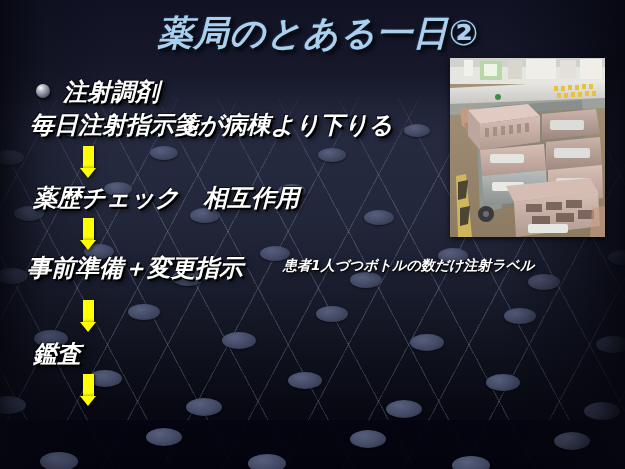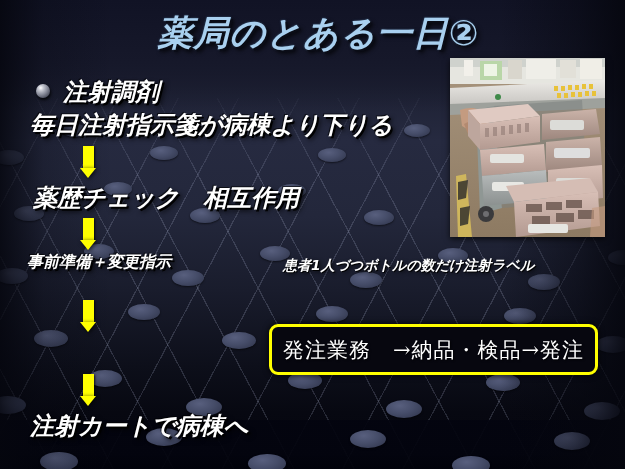--- a/index.html
+++ b/index.html
@@ -101,21 +101,21 @@
       -1px -1px 0 rgba(0,0,0,.6);
   }
   .t-bullet-line{left:63px;top:76px;font-size:24px;}
   .bullet{
     position:absolute;left:36px;top:84px;width:14px;height:14px;border-radius:50%;
     background:radial-gradient(circle at 34% 28%, #ffffff 0%, #c9cbd4 18%, #8a8d9b 48%, #4a4d5c 78%, #232634 100%);
     box-shadow:1px 2px 3px rgba(0,0,0,.8);
   }
   .t-line2{left:30px;top:109px;font-size:24px;}
   .t-line3{left:33px;top:182px;font-size:24px;font-style:italic;}
-  .t-line4{left:27px;top:252px;font-size:16px;}
+  .t-line4{left:27px;top:252px;font-size:24px;}
   .t-line5{left:33px;top:338px;font-size:24px;}
   .t-line6{left:30px;top:410px;font-size:24px;}
 
   .note{
     position:absolute;
     color:#ffffff;
     font-style:italic;
     font-weight:bold;
     font-size:14px;
     line-height:19px;
@@ -365,25 +365,22 @@
 
   <div class="jp t-line4">事前準備＋変更指示</div>
 
   <div class="note note-1">患者1人づつボトルの数だけ注射ラベル</div>
 
   <div class="arrow a3">
     <div class="shaft"></div>
       <div class="head"></div>
   </div>
 
+  <div class="jp t-line5">鑑査</div>
 
   <div class="arrow a4">
     <div class="shaft"></div>
       <div class="head"></div>
   </div>
 
-  <div class="jp t-line6">注射カートで病棟へ</div>
-
-  <div class="ybox">
-    <div class="ybox-text">発注業務　→納品・検品→発注</div>
-  </div>
+
 
 </div>
 
 </body></html>

